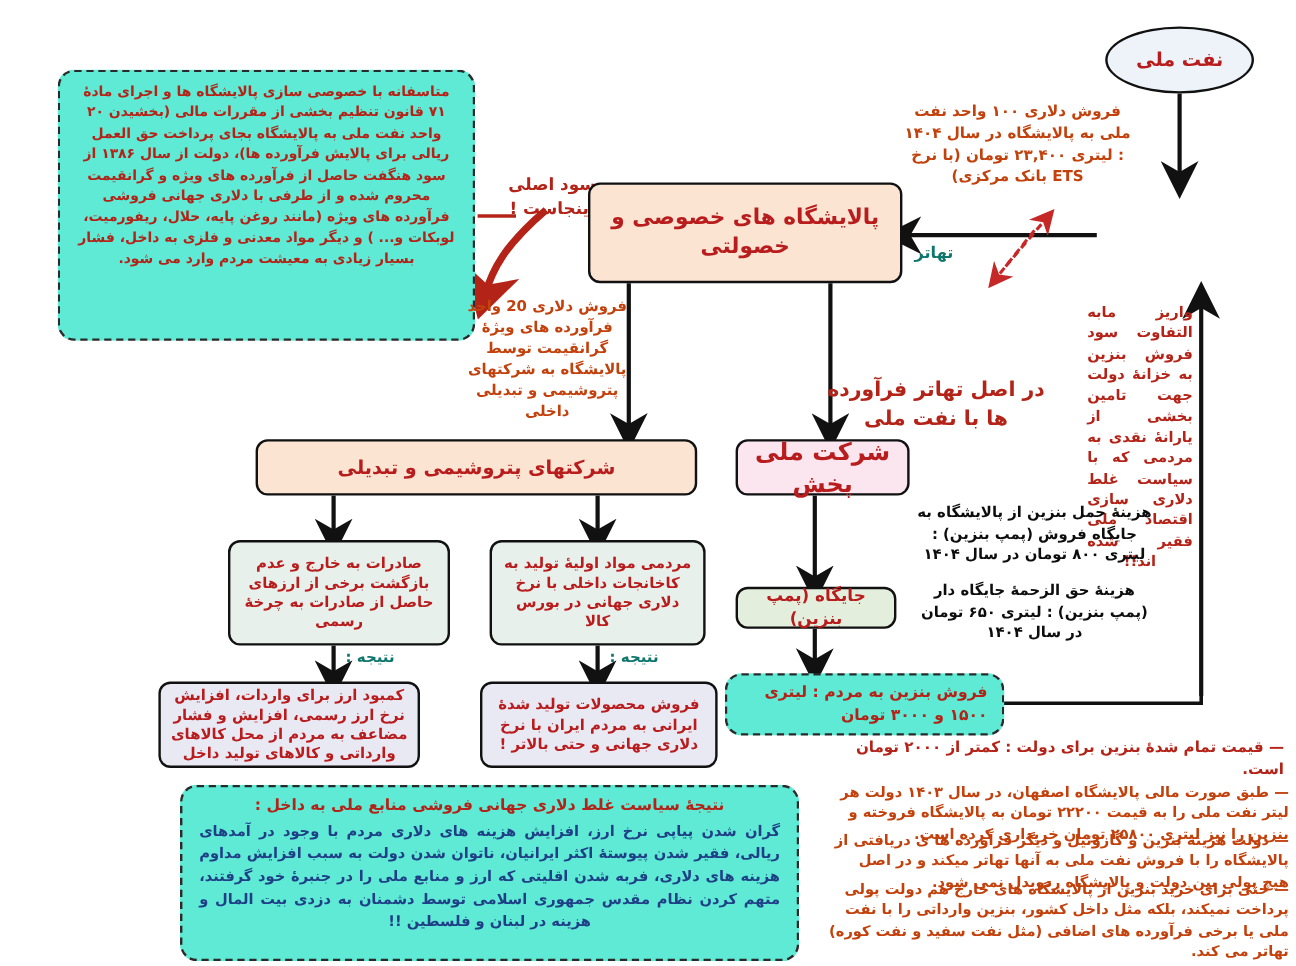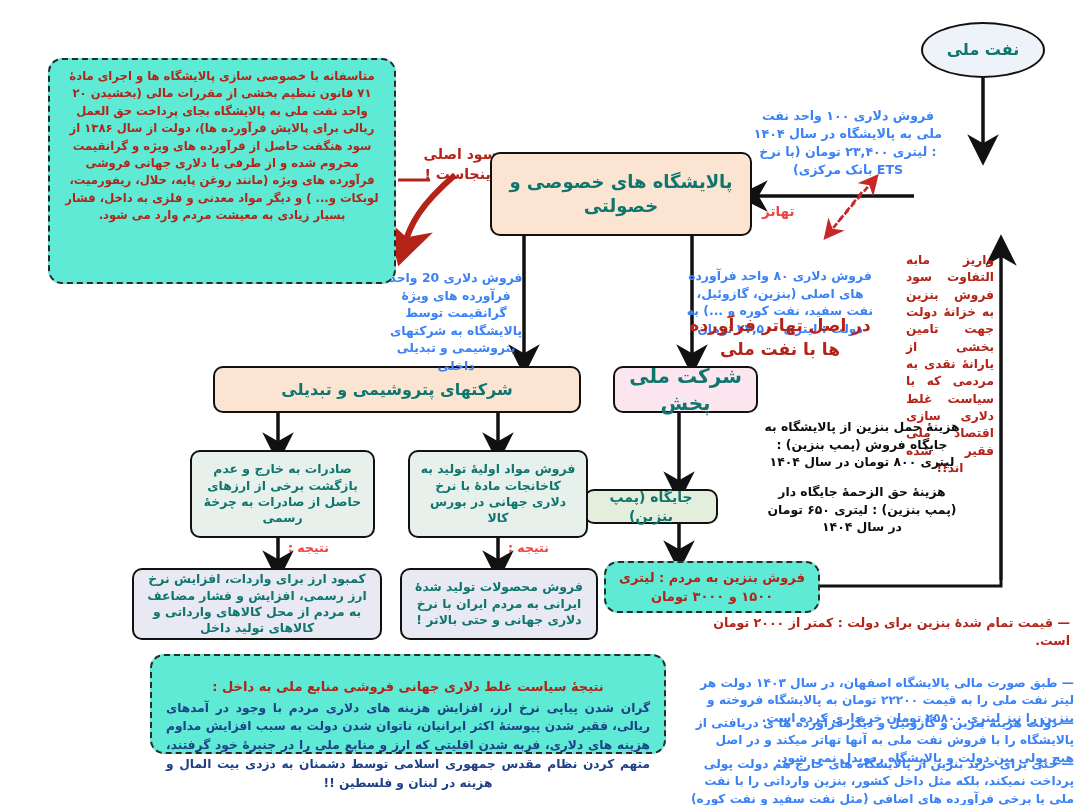--- a/index.html
+++ b/index.html
@@ -14,21 +14,21 @@
   svg.lines{position:absolute;left:0;top:0;width:1080px;height:805px;pointer-events:none;}
 
   .node{
     position:absolute;
     box-sizing:border-box;
     display:flex;align-items:center;justify-content:center;
     text-align:center;
     border:2px solid #111111;
     border-radius:10px;
     font-weight:bold;
-    color:#0f766e;
+    color:#b91c1c;
     line-height:1.32;
     padding:4px 8px;
     background:#ffffff;
   }
   .node.peach{background:#fbe4d2;}
   .node.pink{background:#fbe5ef;}
   .node.green{background:#e3eedd;}
   .node.mint{background:#e8f0ec;align-items:center;}
   .node.lav{background:#e9e9f4;}
   .node.blueish{background:#e4edf7;}
@@ -43,27 +43,27 @@
     line-height:1.5;
     font-weight:bold;
   }
   .dashbox.redtext{color:#b42318;}
 
   .note{
     position:absolute;box-sizing:border-box;
     font-weight:bold;line-height:1.42;
     text-align:center;
   }
-  .note.blue{color:#3b82f6;margin-top:23px;}
+  .note.blue{color:#c2410c;}
   .note.red{color:#b42318;}
   .note.just{text-align:justify;text-align-last:center;}
   .note.rightal{text-align:right;}
 
   .lbl{position:absolute;font-weight:bold;}
-  .lbl.red{color:#ef4444;}
+  .lbl.red{color:#0f766e;}
 </style>
 </head>
 <body>
 
 <div id="canvas">
 
   <svg class="lines" viewBox="0 0 1080 805">
     <defs>
       <marker id="ah" markerWidth="9" markerHeight="9" refX="4.5" refY="4.5" orient="auto">
         <path d="M0,0 L9,4.5 L0,9 L2.6,4.5 z" fill="#111"></path>
@@ -124,66 +124,63 @@
   </div>
 
   <div class="node peach" style="left:213px; top:366px; width:368px; height:47px; font-size:16px;">
     <span>شرکتهای پتروشیمی و تبدیلی</span>
   </div>
 
   <div class="node pink" style="left:613px; top:366px; width:145px; height:47px; font-size:20px;">
     <span>شرکت ملی پخش</span>
   </div>
 
-  <div class="node green" style="left:584px; top:489px; width:134px; height:35px; font-size:14px;">
+  <div class="node green" style="left:613px; top:489px; width:134px; height:35px; font-size:14px;">
     <span>جایگاه (پمپ بنزین)</span>
   </div>
 
   <div class="node mint" style="left:190px; top:450px; width:185px; height:88px; font-size:12.4px;">
     <span>صادرات به خارج و عدم بازگشت برخی از ارزهای  حاصل از صادرات به چرخۀ رسمی</span>
   </div>
 
   <div class="node mint" style="left:408px; top:450px; width:180px; height:88px; font-size:12.4px;">
-    <span>فروش مواد اولیۀ تولید به کاخانجات مادۀ با نرخ دلاری جهانی در بورس کالا</span>
+    <span>مردمی مواد اولیۀ تولید به کاخانجات داخلی با نرخ دلاری جهانی در بورس کالا</span>
   </div>
 
   <div class="lbl red" style="left:288px; top:540px; font-size:12.5px;">
     <span>نتیجه :</span>
   </div>
   <div class="lbl red" style="left:508px; top:540px; font-size:12.5px;">
     <span>نتیجه :</span>
   </div>
 
-  <div class="node lav" style="left:132px; top:568px; width:250px; height:72px; font-size:12.4px;">
+  <div class="node lav" style="left:132px; top:568px; width:218px; height:72px; font-size:12.4px;">
     <span>کمبود ارز برای واردات، افزایش نرخ ارز رسمی، افزایش و فشار مضاعف به مردم از محل کالاهای وارداتی و کالاهای تولید داخل</span>
   </div>
 
   <div class="node lav" style="left:400px; top:568px; width:198px; height:72px; font-size:12.4px;">
     <span>فروش محصولات تولید شدۀ ایرانی به مردم ایران با نرخ دلاری جهانی و حتی بالاتر !</span>
   </div>
 
-  <div class="dashbox redtext" style="left:604px; top:561px; width:216px; height:52px; font-size:13px; display:flex; align-items:center; justify-content:center;">
+  <div class="dashbox redtext" style="left:604px; top:561px; width:233px; height:52px; font-size:13px; display:flex; align-items:center; justify-content:center;text-align:right;">
     <span>فروش بنزین به مردم : لیتری ۱۵۰۰ و ۳۰۰۰ تومان</span>
   </div>
 
   <div class="lbl red" style="left:762px; top:203px; font-size:13.5px;">
     <span>تهاتر</span>
   </div>
 
   <div class="note blue" style="left:752px; top:84px; width:192px; font-size:12.6px;">
     <span>فروش دلاری ۱۰۰ واحد نفت ملی به پالایشگاه در سال ۱۴۰۴ : لیتری ۲۳,۴۰۰ تومان (با نرخ ETS بانک مرکزی)</span>
   </div>
 
   <div class="note blue" style="left:376px; top:246px; width:160px; font-size:12.4px;">
     <span>فروش دلاری 20 واحد فرآورده های ویژۀ گرانقیمت توسط پالایشگاه به شرکتهای پتروشیمی و تبدیلی داخلی</span>
   </div>
 
-  <div class="note blue" style="left:684px; top:244px; width:192px; font-size:12.4px;">
-    <span>فروش دلاری ۸۰ واحد فرآورده های اصلی (بنزین، گازوئیل، نفت سفید، نفت کوره و ...) به دولت : لیتری ۲۷,۵۰۰ تومان</span>
-  </div>
   <div class="note red" style="left:684px; top:313px; width:192px; font-size:17px;">
     <span>در اصل تهاتر فرآورده ها با نفت ملی</span>
   </div>
 
   <div class="note red just" style="left:906px; top:252px; width:88px; font-size:12.2px;">
     <span>واریز مابه التفاوت سود فروش بنزین به خزانۀ دولت جهت تامین بخشی از یارانۀ نقدی به مردمی که با سیاست غلط دلاری سازی اقتصاد ملی فقیر شده اند!!</span>
   </div>
 
   <div class="note" style="left:762px; top:418px; width:200px; font-size:12.4px; color:#0d0d0d;">
     <span>هزینۀ حمل بنزین از پالایشگاه به جایگاه فروش (پمپ بنزین) : لیتری ۸۰۰ تومان در سال ۱۴۰۴</span>
@@ -202,21 +199,21 @@
   </div>
 
   <div class="note blue rightal" style="left:690px; top:692px; width:384px; font-size:12.2px;">
     <span>— دولت هزینۀ بنزین و گازوئیل و دیگر فرآورده ها ی دریافتی از پالایشگاه را با فروش نفت ملی به آنها تهاتر میکند و در اصل هیچ پولی بین دولت و پالایشگاه ردوبدل نمی شود.</span>
   </div>
 
   <div class="note blue rightal" style="left:690px; top:733px; width:384px; font-size:12.2px;">
     <span>— حتی برای خرید بنزین از پالایشگاه های خارج هم دولت پولی پرداخت نمیکند، بلکه مثل داخل کشور، بنزین وارداتی را با نفت ملی یا برخی فرآورده های اضافی (مثل نفت سفید و نفت کوره) تهاتر می کند.</span>
   </div>
 
-  <div class="dashbox" style="left:150px; top:654px; width:516px; height:100px; font-size:12.2px; color:#1f3f86; padding:21px 14px;">
+  <div class="dashbox" style="left:150px; top:654px; width:516px; height:147px; font-size:12.2px; color:#1f3f86; padding:6px 14px;">
     <div style="color:#b42318; font-size:13px; margin-bottom:2px;">
       <span>نتیجۀ سیاست غلط دلاری جهانی فروشی منابع ملی به داخل :</span>
     </div>
     <div style="text-align:justify; text-align-last:center; line-height:1.55;">
       <span>گران شدن پیاپی نرخ ارز، افزایش هزینه های دلاری مردم با وجود در آمدهای ریالی، فقیر شدن پیوستۀ اکثر ایرانیان، ناتوان شدن دولت به سبب افزایش مداوم هزینه های دلاری، فربه شدن اقلیتی که ارز و منابع ملی را در جنبرۀ خود گرفتند، متهم کردن نظام مقدس جمهوری اسلامی توسط دشمنان به دزدی بیت المال و هزینه در لبنان و فلسطین !!</span>
     </div>
   </div>
 
 </div>
 

